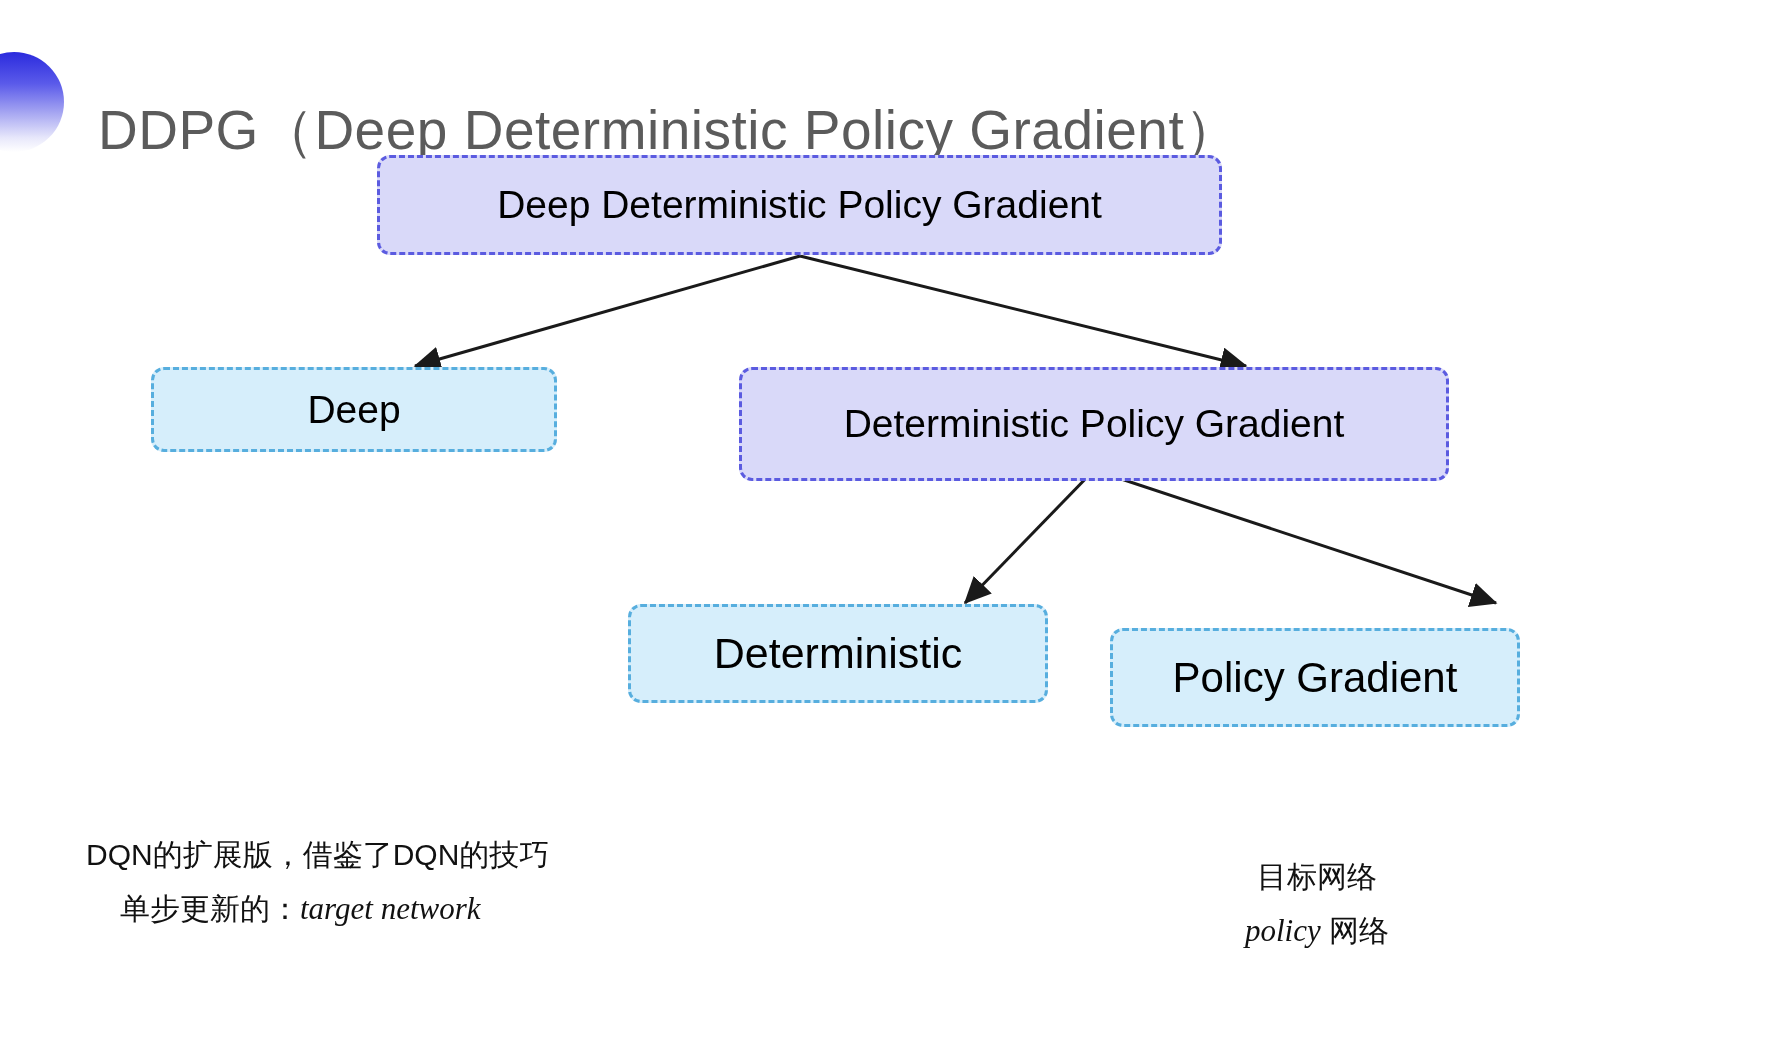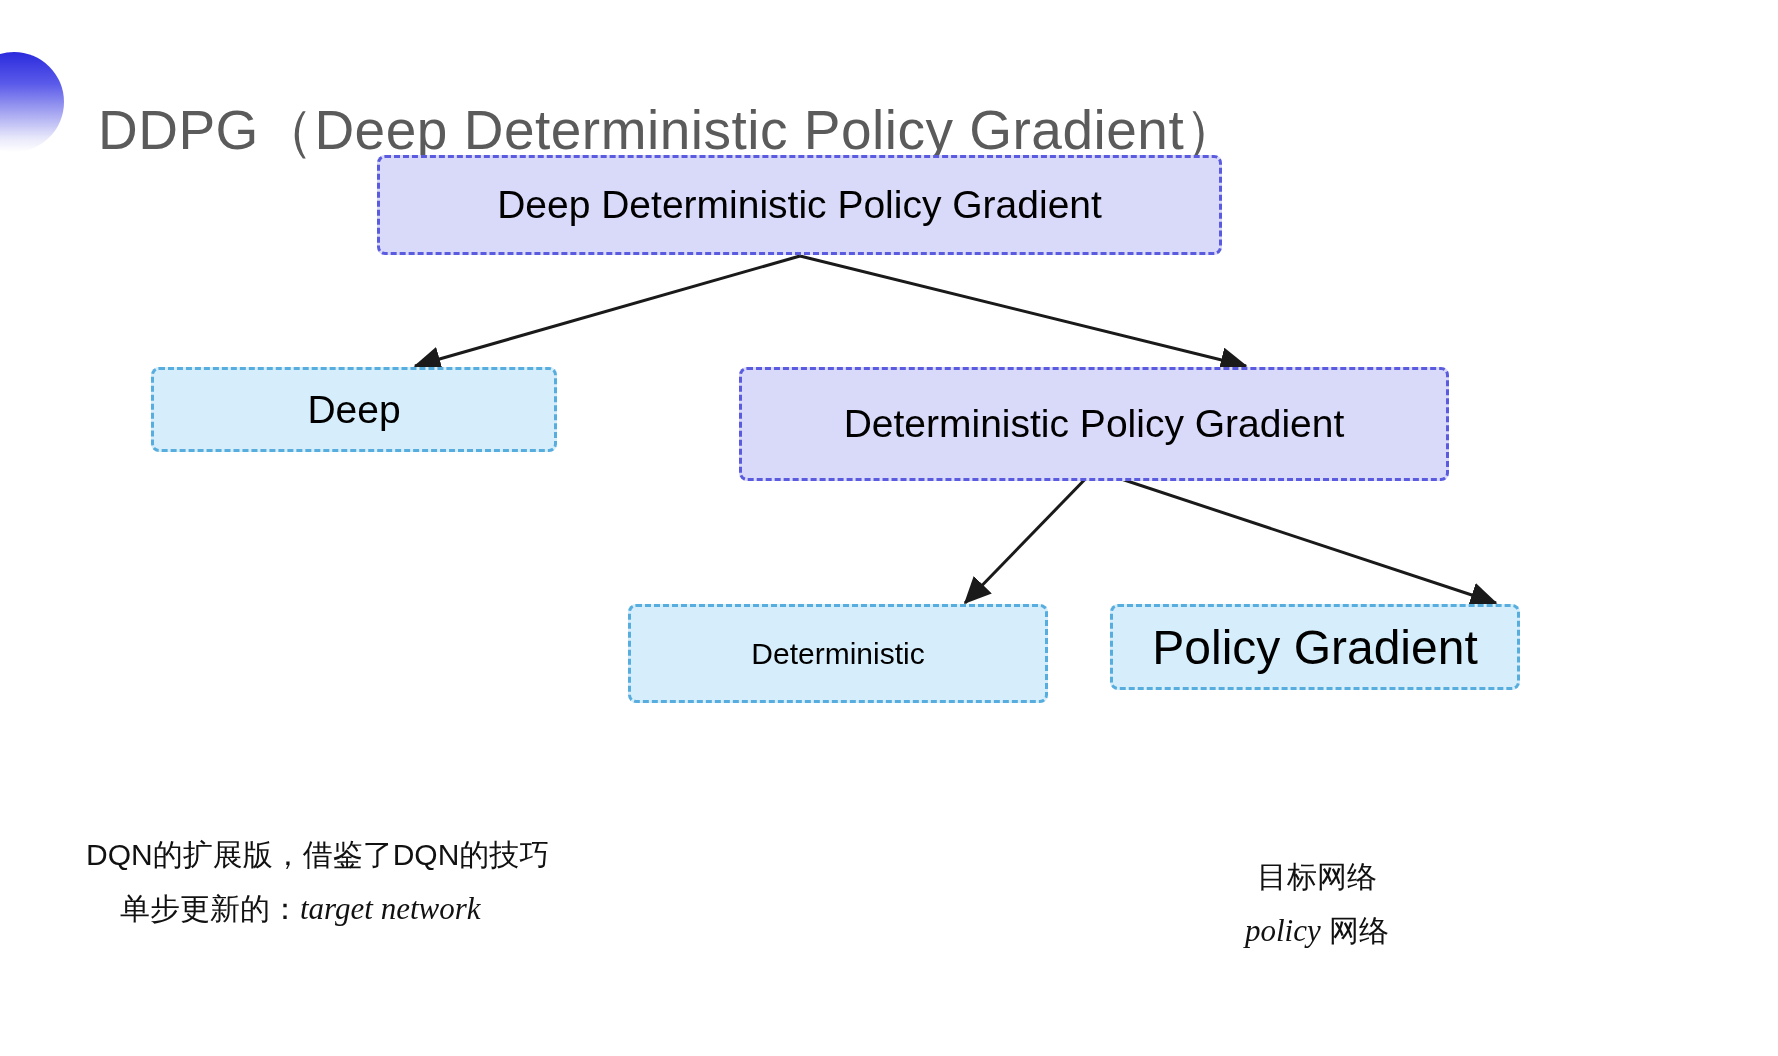--- a/index.html
+++ b/index.html
@@ -42,39 +42,39 @@
     margin-top: 24px;
   }
 
   
   .node {
     position: absolute;
     box-sizing: border-box;
     display: flex;
     align-items: center;
     justify-content: center;
-    border-radius: 8px;
+    border-radius: 13px;
     color: #000000;
     text-align: center;
     white-space: nowrap;
   }
   .node.purple {
     background: #d9d9f9;
     border: 3px dashed #5b5be0;
   }
   .node.blue {
     background: #d6eefb;
     border: 3px dashed #57aede;
   }
 
   #node-root      { left: 377px; top: 155px;  width: 845px; height: 100px; font-size: 39px; }
   #node-deep      { left: 151px; top: 367px;  width: 406px; height: 85px; font-size: 39px; }
   #node-dpg       { left: 739px; top: 367px;  width: 710px; height: 114px; font-size: 39px; }
-  #node-det       { left: 628px; top: 604px;  width: 420px; height: 99px;  font-size: 30px; }
-  #node-pg        { left: 1110px; top: 604px; width: 410px; height: 86px;  font-size: 48px; }
+  #node-det       { left: 628px; top: 604px;  width: 420px; height: 99px;  font-size: 43px; }
+  #node-pg        { left: 1110px; top: 628px; width: 410px; height: 99px;  font-size: 42px; }
 
   
   .arrow-layer {
     position: absolute;
     left: 0; top: 0;
     width: 1778px;
     height: 1056px;
     pointer-events: none;
   }
 

